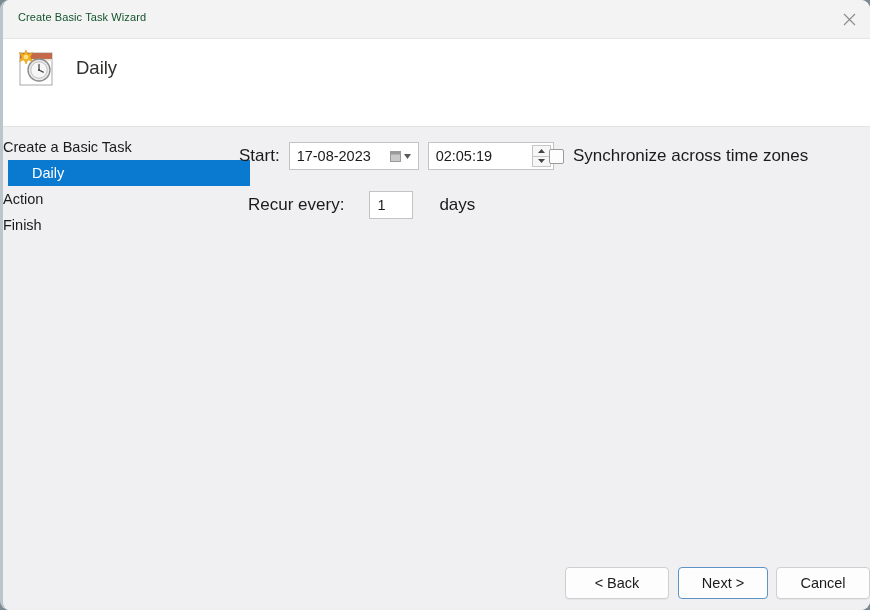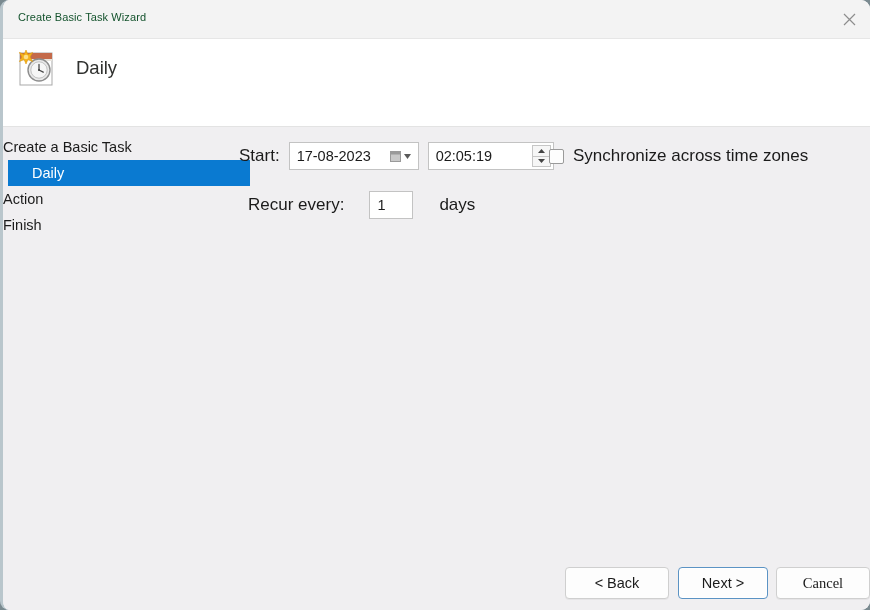--- a/index.html
+++ b/index.html
@@ -232,21 +232,21 @@
     color: #1b1b1b;
     display: flex;
     align-items: center;
     justify-content: center;
     cursor: default;
     box-shadow: 0 1px 0 rgba(0,0,0,0.045);
   }
   .btn-back   { left: 562px; top: 0; width: 104px; }
   .btn-next   { left: 675px; top: 0; width: 90px;
                 border: 1px solid #5b93c4; box-shadow: 0 0 0 1px #ffffff inset; }
-  .btn-cancel { left: 773px; top: 0; width: 94px; font-family: Liberation Serif, serif; }
+  .btn-cancel { left: 773px; top: 0; width: 94px; }
 </style>
 </head>
 <body>
 
 <div class="window">
 
   <div class="titlebar">
     <div class="title-text">Create Basic Task Wizard</div>
     <div class="close-btn">
       <svg width="13" height="13" viewBox="0 0 13 13">

